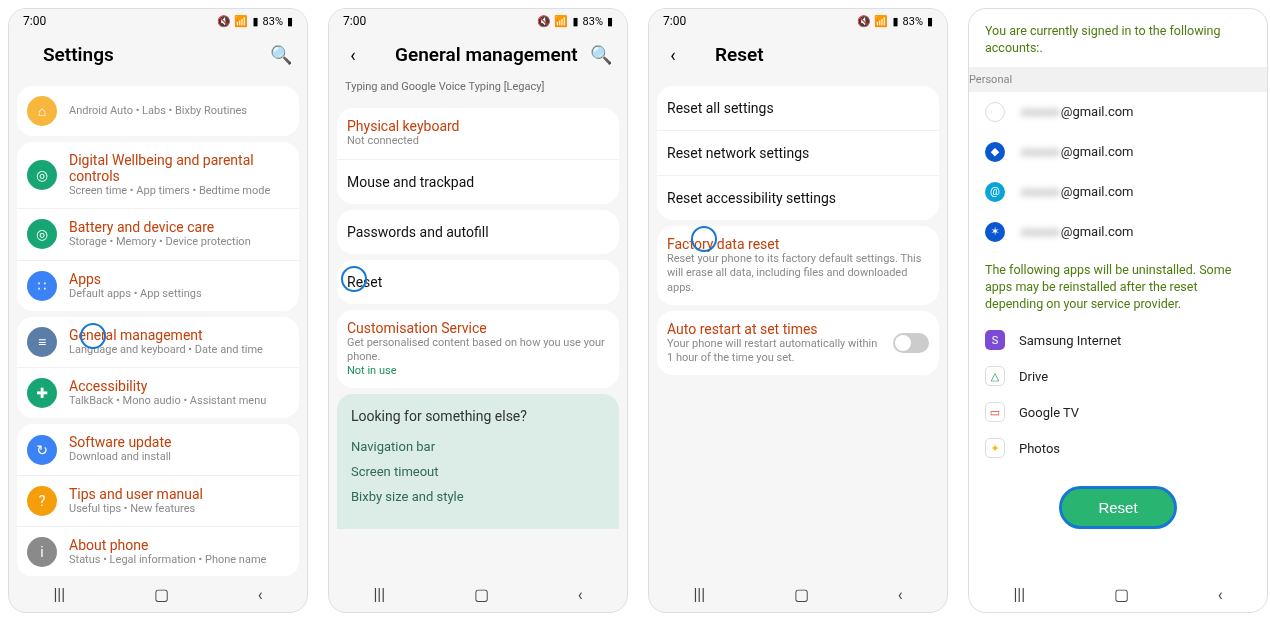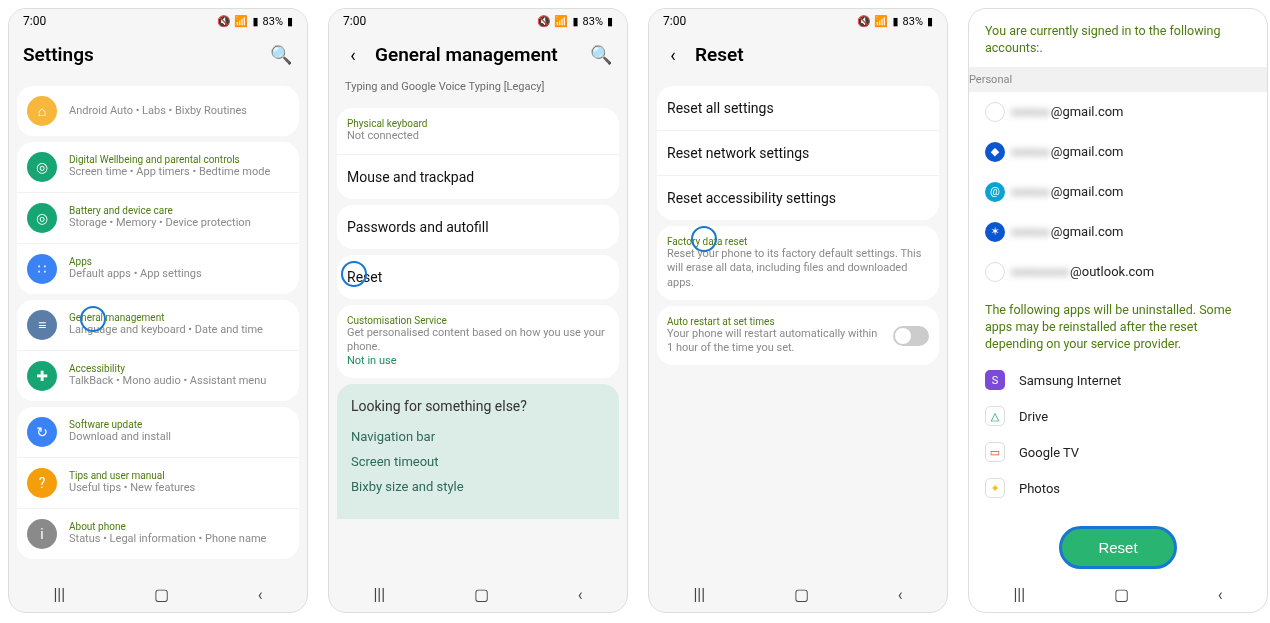--- a/index.html
+++ b/index.html
@@ -33,21 +33,21 @@
     background: #f6f6f6;
   }
   .statusbar .right { display:flex; align-items:center; gap:4px; font-size:11px;}
   .titlebar {
     display: flex;
     align-items: center;
     padding: 10px 14px 14px 14px;
     gap: 12px;
   }
   .titlebar .back { width:20px; text-align:center; font-size:18px; cursor:pointer;}
-  .titlebar h1 { font-size: 19px; font-weight: 600; flex:1; }
+  .titlebar h1 { font-size: 19px; font-weight: 600; flex:1;margin-left:20px; }
   .titlebar .search { font-size:18px; cursor:pointer;}
   .stray-desc {
     font-size:11px; color:#6c6c6c; padding: 0 16px 8px 16px; line-height:1.3;
   }
   .content { flex:1; overflow:hidden; }
   .card {
     background:#fff;
     border-radius:16px;
     margin:6px 8px;
   }
@@ -55,21 +55,21 @@
     display:flex; align-items:center; padding:10px 10px; gap:12px;
     border-bottom:1px solid #f1f1f1; cursor:pointer; position:relative;
   }
   .row:last-child { border-bottom:none; }
   .row .icon {
     width:30px; height:30px; border-radius:50%;
     display:flex; align-items:center; justify-content:center;
     flex-shrink:0; font-size:14px; color:#fff;
   }
   .row .texts { flex:1; min-width:0; }
-  .row .title { font-size:10px; color:#4d7c0f; }
+  .row .title { font-size:14px; color:#c2410c; }
   .row .sub { font-size:11px; color:#8a8a8a; line-height:1.3; }
   .row .sub.green { color:#1a8f5b; }
   .row .single { font-size:14px; color:#111; padding:4px 0;}
   .toggle {
     width:36px; height:20px; border-radius:10px; background:#ccc; position:relative;
   }
   .toggle::after {
     content:""; position:absolute; width:16px; height:16px; border-radius:50%;
     background:#fff; top:2px; left:2px;
   }
@@ -85,21 +85,21 @@
   }
   .navbar span { font-size:16px; cursor:pointer;}
   .circle-highlight {
     position:absolute; width:26px; height:26px; border:2px solid #1877d2; border-radius:50%;
     pointer-events:none;
   }
   
   .info-text { font-size:12.5px; color:#4d7c0f; padding:10px 16px; line-height:1.35;}
   .section-h { font-size:11px; color:#888; padding:6px 0; background:#f1f1f1;}
   .acct-row {
-    display:flex; align-items:center; gap:6px; padding:10px 16px;
+    display:flex; align-items:center; gap:16px; padding:10px 16px;
     font-size:13px; color:#222;
   }
   .acct-row .ic {
     width:20px; height:20px; border-radius:50%; display:flex;
     align-items:center; justify-content:center; font-size:11px; color:#fff; flex-shrink:0;
   }
   .acct-row .blur {
     filter:blur(3px); color:#888; display:inline-block; margin-right:1px;
   }
   .app-row {
@@ -366,24 +366,20 @@
       <span><span class="blur">xxxxxx</span><span>@gmail.com</span></span>
     </div>
     <div class="acct-row">
       <div class="ic bg-cyan">@</div>
       <span><span class="blur">xxxxxx</span><span>@gmail.com</span></span>
     </div>
     <div class="acct-row">
       <div class="ic bg-navy">✶</div>
       <span><span class="blur">xxxxxx</span><span>@gmail.com</span></span>
     </div>
-    <div class="acct-row">
-      <div class="ic bg-onedrive">☁</div>
-      <span><span class="blur">xxxxxxxxx</span><span>@outlook.com</span></span>
-    </div>
 
     <div class="info-text">The following apps will be uninstalled. Some apps may be reinstalled after the reset depending on your service provider.</div>
 
     <div class="app-row">
       <div class="ic bg-si">S</div>
       <span>Samsung Internet</span>
     </div>
     <div class="app-row">
       <div class="ic bg-drive" style="color:#0f9d58;">△</div>
       <span>Drive</span>

